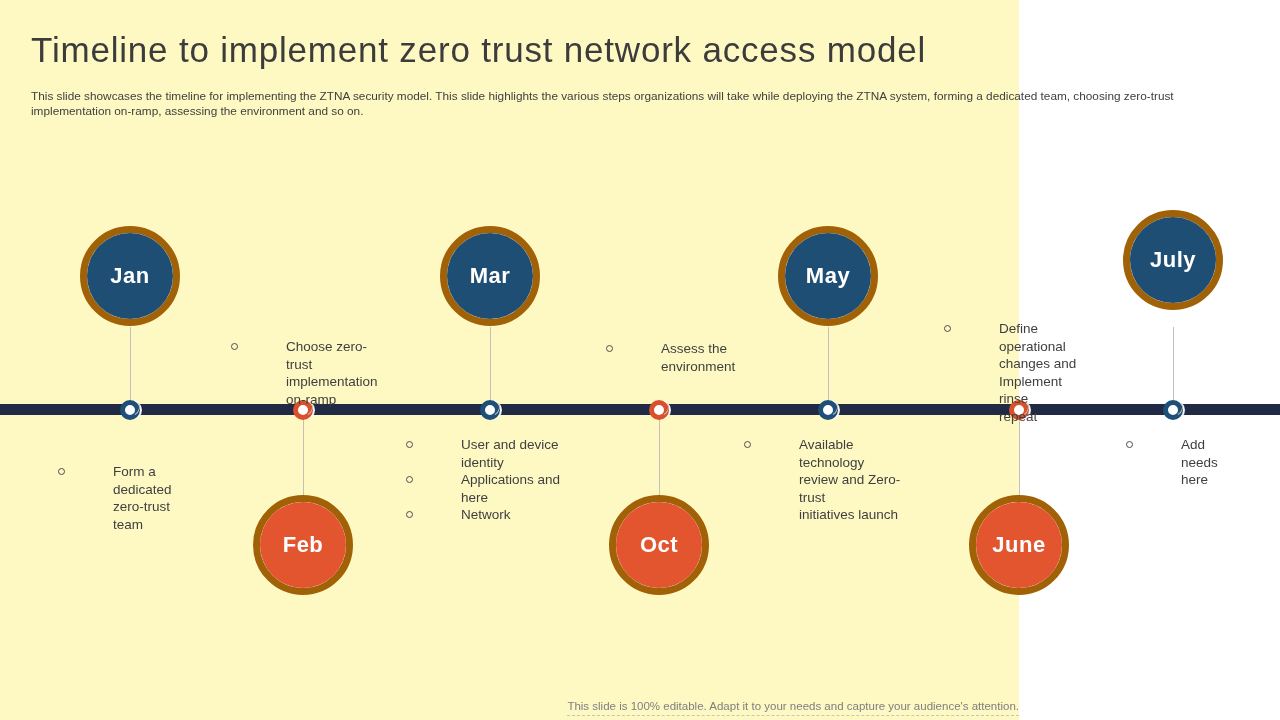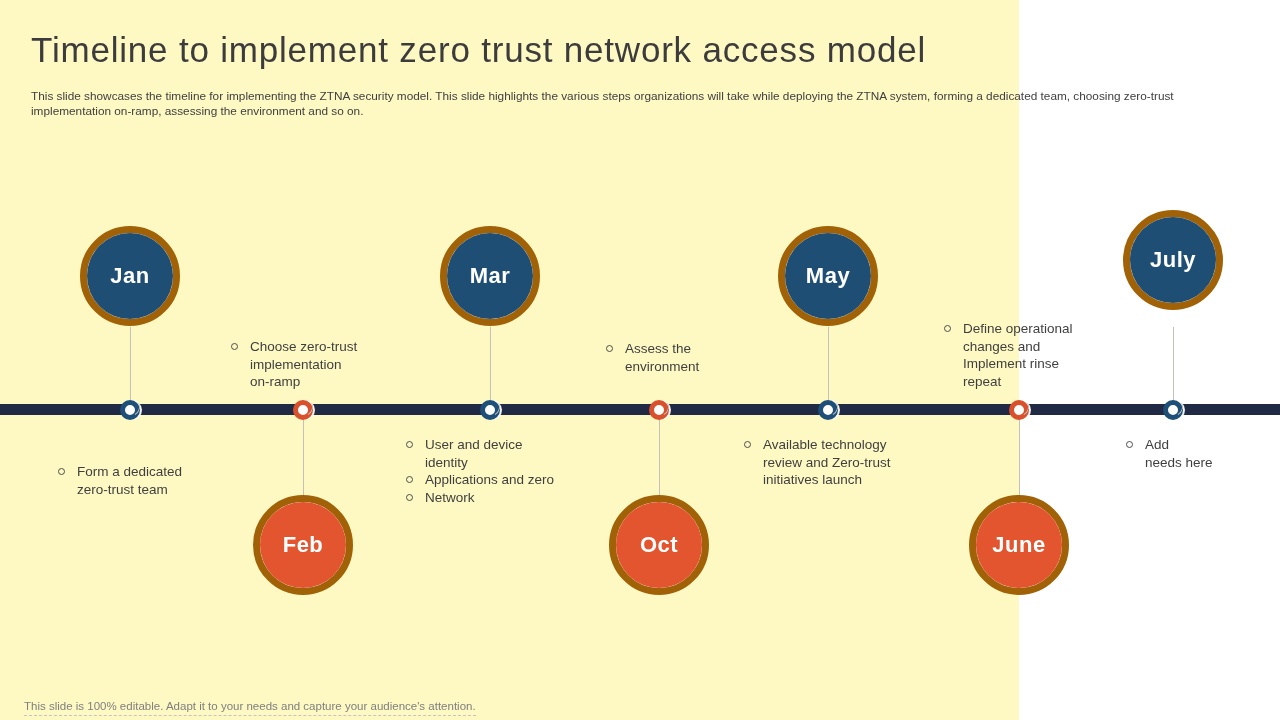--- a/index.html
+++ b/index.html
@@ -33,27 +33,27 @@
   .marker { position:absolute; top:400px; width:20px; height:20px; border-radius:50%;
             background:#fff; box-shadow:2px 0 0 0 rgba(255,255,255,.95); }
   .marker.navy   { border:5px solid #1d4f78; }
   .marker.orange { border:5px solid #d9502c; }
   .marker::after { content:""; position:absolute; top:-7px; left:-3px; width:16px; height:16px;
                    border-radius:50%; border:1px solid transparent;
                    border-right-color:#c2beb6; transform:rotate(18deg); }
 
   
   .items { position:absolute; font-size:13.5px; line-height:17.5px; color:#3F3F3F; }
-  .item  { display:flex; }
+  .item  { display:flex;gap:36px; }
   .bullet { flex:0 0 auto; width:7px; height:7px; border:1.2px solid #4d4d4d; border-radius:50%;
             margin-top:5px; margin-right:12px; }
   .item-text { white-space:pre-line; }
 
   
-  .footer { position:absolute; left:0; right:0; top:696px; text-align:left;padding-left:24px; }
+  .footer { position:absolute; left:0; right:0; top:696px; text-align:right;padding-left:24px; }
   .footer span { display:inline-block; font-size:11.5px; color:#7f7f7f;
                  padding-bottom:3px; border-bottom:1px dashed #c4c4c4; }
 </style>
 </head>
 <body>
 
 <div class="slide">
 
   <div class="title">Timeline to implement zero trust network access model</div>
   <div class="description">This slide showcases the timeline for implementing the ZTNA security model. This slide highlights the various steps organizations will take while deploying the ZTNA system, forming a dedicated team, choosing zero-trust
@@ -100,21 +100,21 @@
   <div class="connector" style="left:490px; top:327px; height:77px;"></div>
   <div class="marker navy" style="left:480px;"></div>
   <div class="items" style="left:406px; top:436px; width:175px;">
     <div class="item">
       <span class="bullet"></span>
       <span class="item-text">User and device
 identity</span>
     </div>
     <div class="item">
       <span class="bullet"></span>
-      <span class="item-text">Applications and zero</span>
+      <span class="item-text">Applications and here</span>
     </div>
     <div class="item">
       <span class="bullet"></span>
       <span class="item-text">Network</span>
     </div>
   </div>
 
   <div class="big-circle" style="left:609px; top:495px;">
     <div class="inner orange">
       <span class="month-label">Oct</span>

